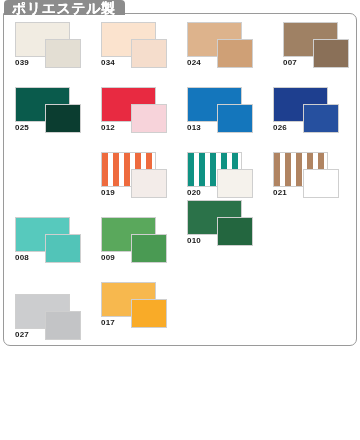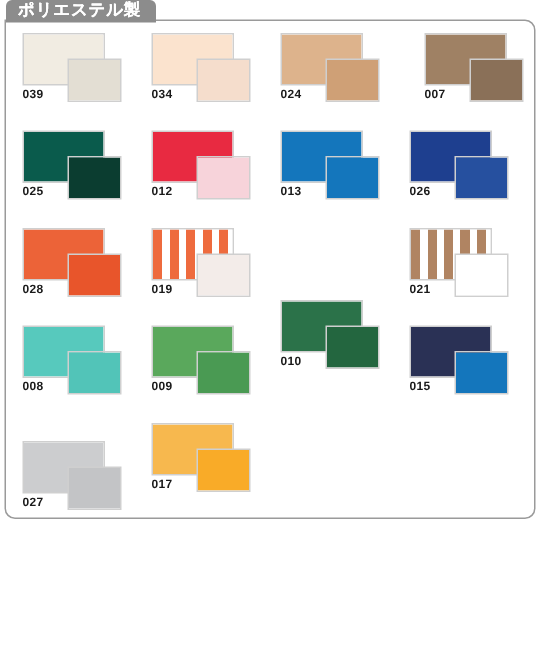--- a/index.html
+++ b/index.html
@@ -16,21 +16,21 @@
     height:15px;
     background:#8c8c8c;
     border-radius:4px 4px 0 0;
     padding:0 10px 0 8px;
     display:flex;align-items:center;
     box-sizing:border-box;
     z-index:3;
   }
   .tab-label{
     color:#ffffff;
-    font-size:11px;
+    font-size:14px;
     font-weight:bold;
     letter-spacing:0.5px;
     line-height:1;
     white-space:nowrap;
     text-shadow:0 0 0 #fff;
   }
   .card{
     position:absolute;left:3px;
     background:#ffffff;
     border:1px solid #9a9a9a;
@@ -159,42 +159,42 @@
           <div class="sw-wrap">
             <div class="sw-big">
               <div class="fill" style="background: rgb(30, 63, 143);"></div>
             </div>
             <div class="sw-small">
               <div class="fill" style="background: rgb(38, 80, 159);"></div>
             </div>
             <div class="code">026</div>
           </div>
         </div>
-        <div class="cell" style="left: 6px; top: 138px;">
-          <div class="sw-wrap">
-            <div class="sw-big">
-              <div class="fill" style="background: rgb(236, 99, 56);"></div>
-            </div>
-            <div class="sw-small">
-              <div class="fill" style="background: rgb(232, 85, 43);"></div>
-            </div>
-            <div class="code">028</div>
-          </div>
-        </div>
         <div class="cell" style="left: 92px; top: 138px;">
           <div class="sw-wrap">
             <div class="sw-big">
               <div class="fill" style="background: repeating-linear-gradient(90deg, rgb(238, 107, 62) 0px, rgb(238, 107, 62) 6px, rgb(255, 255, 255) 6px, rgb(255, 255, 255) 11px);"></div>
             </div>
             <div class="sw-small">
               <div class="fill" style="background: rgb(243, 236, 233);"></div>
             </div>
             <div class="code">019</div>
           </div>
         </div>
+        <div class="cell" style="left: 178px; top: 138px;">
+          <div class="sw-wrap">
+            <div class="sw-big">
+              <div class="fill" style="background: repeating-linear-gradient(90deg, rgb(15, 146, 131) 0px, rgb(15, 146, 131) 6px, rgb(255, 255, 255) 6px, rgb(255, 255, 255) 11px);"></div>
+            </div>
+            <div class="sw-small">
+              <div class="fill" style="background: rgb(245, 242, 236);"></div>
+            </div>
+            <div class="code">020</div>
+          </div>
+        </div>
         <div class="cell" style="left: 264px; top: 138px;">
           <div class="sw-wrap">
             <div class="sw-big">
               <div class="fill" style="background: repeating-linear-gradient(90deg, rgb(176, 132, 98) 0px, rgb(176, 132, 98) 6px, rgb(255, 255, 255) 6px, rgb(255, 255, 255) 11px);"></div>
             </div>
             <div class="sw-small">
               <div class="fill" style="background: rgb(255, 255, 255);"></div>
             </div>
             <div class="code">021</div>
           </div>
@@ -223,31 +223,20 @@
         </div>
         <div class="cell" style="left: 178px; top: 186px;">
           <div class="sw-wrap">
             <div class="sw-big">
               <div class="fill" style="background: rgb(43, 114, 73);"></div>
             </div>
             <div class="sw-small">
               <div class="fill" style="background: rgb(35, 102, 63);"></div>
             </div>
             <div class="code">010</div>
-          </div>
-        </div>
-        <div class="cell" style="left: 264px; top: 203px;">
-          <div class="sw-wrap">
-            <div class="sw-big">
-              <div class="fill" style="background: rgb(42, 49, 85);"></div>
-            </div>
-            <div class="sw-small">
-              <div class="fill" style="background: rgb(20, 118, 188);"></div>
-            </div>
-            <div class="code">015</div>
           </div>
         </div>
         <div class="cell" style="left: 6px; top: 280px;">
           <div class="sw-wrap">
             <div class="sw-big">
               <div class="fill" style="background: rgb(204, 205, 207);"></div>
             </div>
             <div class="sw-small">
               <div class="fill" style="background: rgb(195, 196, 198);"></div>
             </div>

